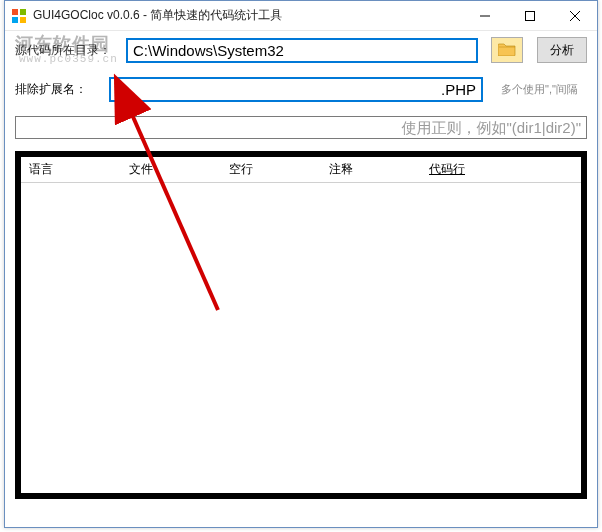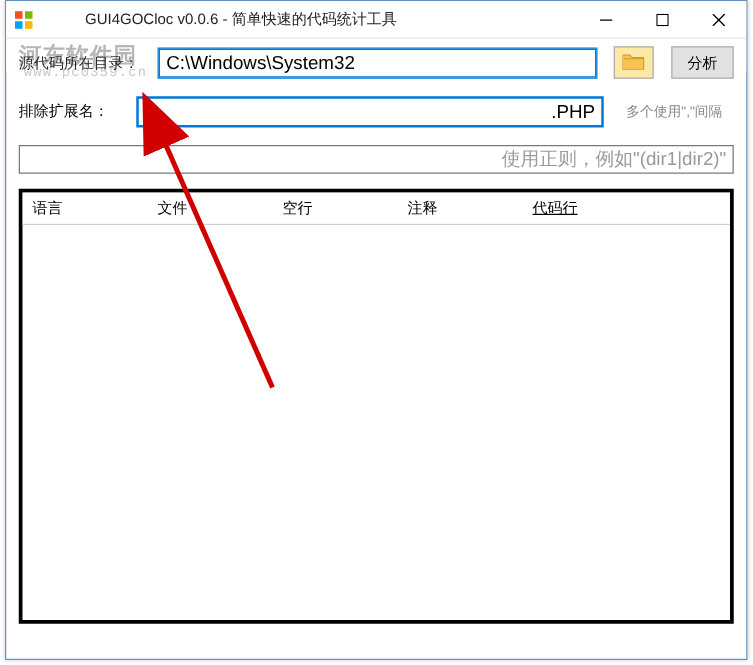--- a/index.html
+++ b/index.html
@@ -23,21 +23,20 @@
     box-shadow: 0 0 4px rgba(0,0,0,0.2);
   }
   .titlebar {
     height: 30px;
     display: flex;
     align-items: center;
     padding-left: 6px;
     background: #fff;
     border-bottom: 1px solid #e8e8e8;
     position: relative;
-    gap: 35px;
   }
   .titlebar .appicon {
     width: 16px; height: 16px;
     margin-right: 6px;
     display: inline-block;
   }
   .titlebar .title {
     color: #222;
     font-size: 12px;
     flex: 1;
@@ -145,21 +144,21 @@
   }
   .row3 { margin-top: 14px; }
   .row3 .dir-input {
     flex: 1;
   }
   .row3 .dir-input::placeholder {
     text-align: right;
   }
   .table-wrap {
     margin-top: 12px;
-    border: 3px solid #000000;
+    border: 6px solid #000000;
     height: 348px;
     background: #fff;
     overflow: hidden;
   }
   .table-head {
     display: flex;
     height: 26px;
     border-bottom: 1px solid #d0d0d0;
     background: #fff;
     align-items: center;

